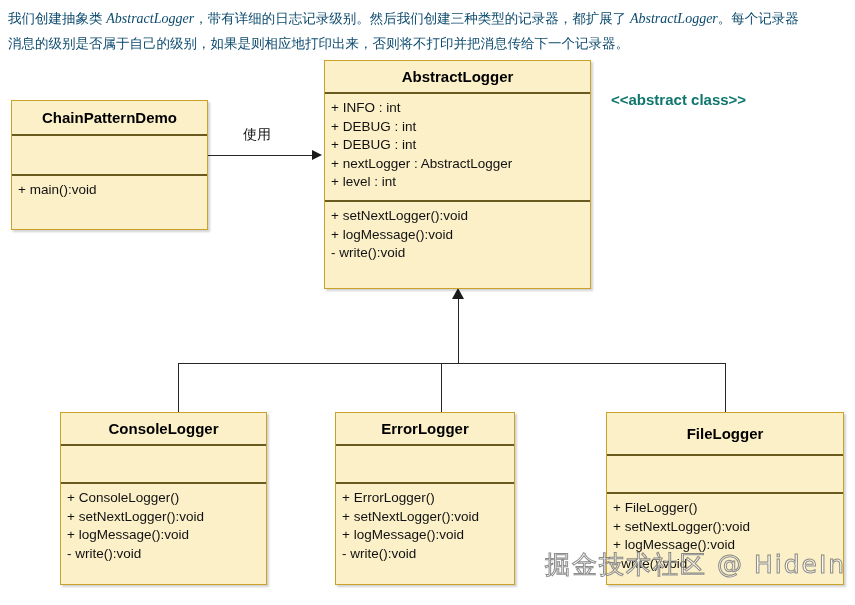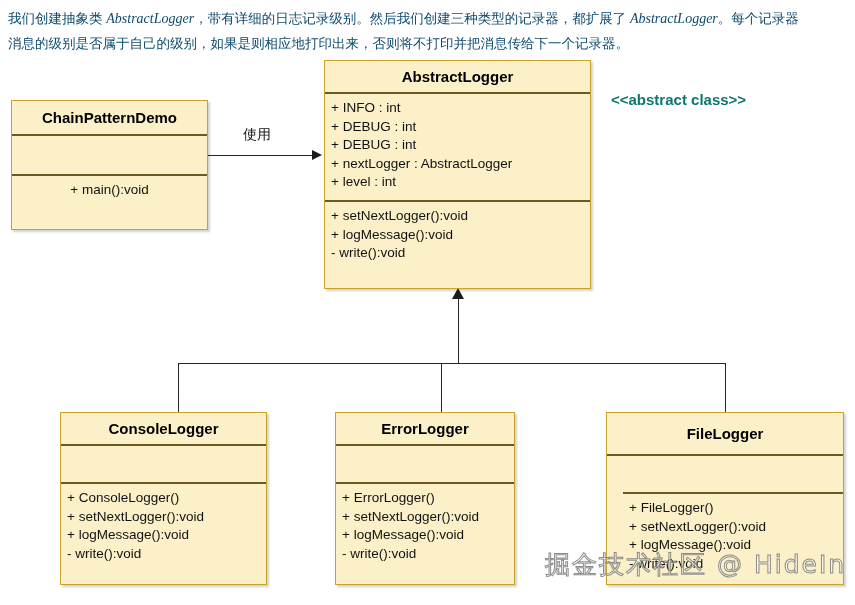--- a/index.html
+++ b/index.html
@@ -139,21 +139,21 @@
 <div class="line-v" style="left:458px; top:299px; height:64px;"></div>
 <div class="arrow-open" style="left:452px; top:288px;"></div>
 <div class="line-h" style="left:178px; top:363px; width:547px;"></div>
 <div class="line-v" style="left:178px; top:363px; height:50px;"></div>
 <div class="line-v" style="left:441px; top:363px; height:50px;"></div>
 <div class="line-v" style="left:725px; top:363px; height:50px;"></div>
 
 <div class="uml" style="left:11px; top:100px; width:197px; height:130px;">
   <div class="title" style="height:33px;">ChainPatternDemo</div>
   <div class="sect empty" style="height:40px;"></div>
-  <div class="sect" style="height:55px;text-align:center;">
+  <div class="sect" style="height:55px;">
     <div class="row">+ main():void</div>
   </div>
 </div>
 
 <div class="uml" style="left:324px; top:60px; width:267px; height:229px;">
   <div class="title" style="height:31px;">AbstractLogger</div>
   <div class="sect" style="height:108px;">
     <div class="row">+ INFO : int</div>
     <div class="row">+ DEBUG : int</div>
     <div class="row">+ DEBUG : int</div>
@@ -187,21 +187,21 @@
     <div class="row">+ ErrorLogger()</div>
     <div class="row">+ setNextLogger():void</div>
     <div class="row">+ logMessage():void</div>
     <div class="row">- write():void</div>
   </div>
 </div>
 
 <div class="uml" style="left:606px; top:412px; width:238px; height:173px;">
   <div class="title" style="height:41px;">FileLogger</div>
   <div class="sect empty" style="height:38px;"></div>
-  <div class="sect" style="height:104px;margin-left:16px;">
+  <div class="sect" style="height:104px;">
     <div class="row">+ FileLogger()</div>
     <div class="row">+ setNextLogger():void</div>
     <div class="row">+ logMessage():void</div>
     <div class="row">- write():void</div>
   </div>
 </div>
 
 <div id="watermark">掘金技术社区 @ HideIn</div>
 
 </body></html>

